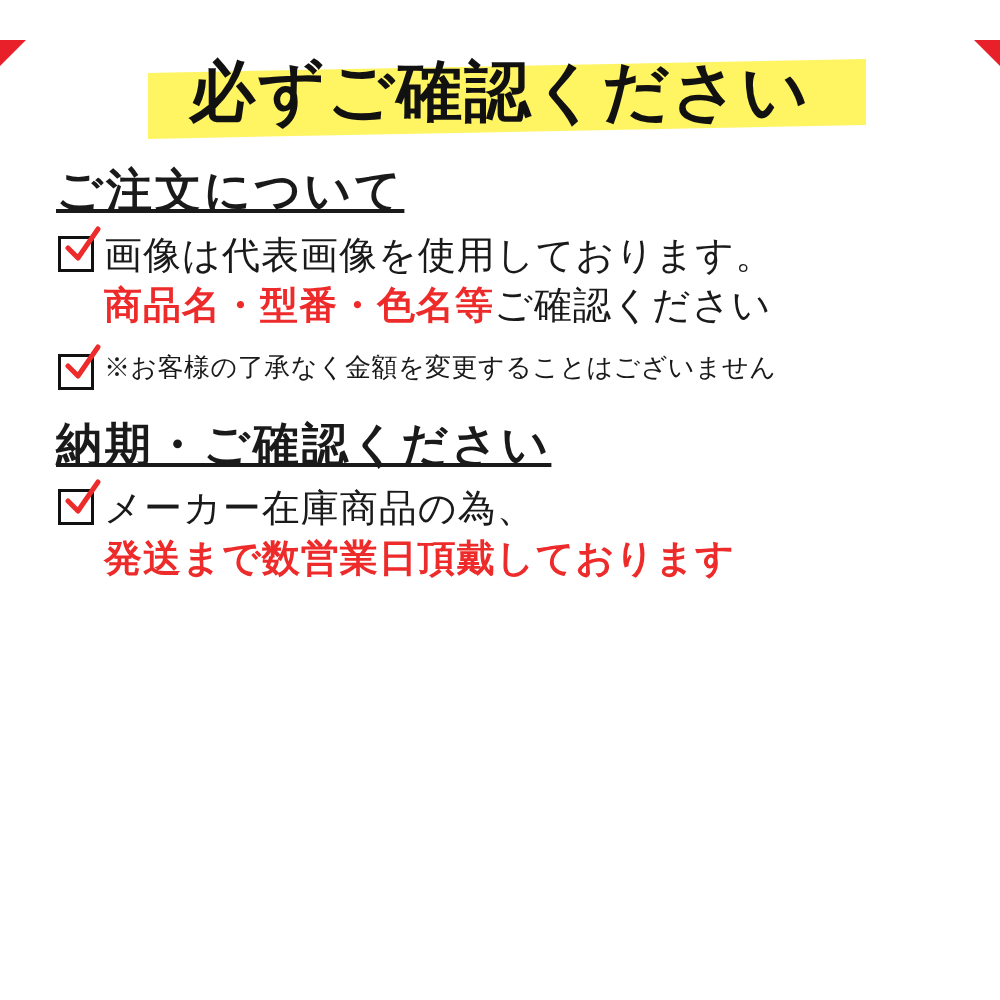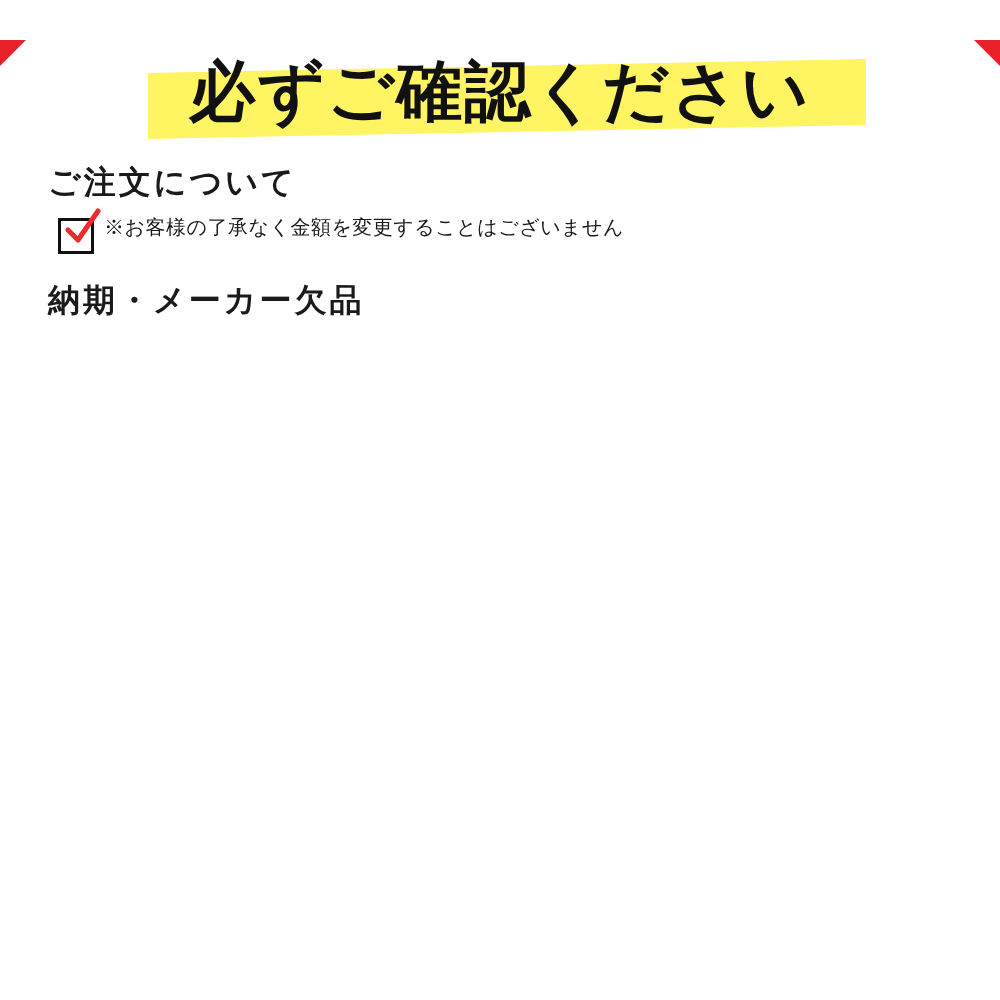--- a/index.html
+++ b/index.html
@@ -65,26 +65,27 @@
     color: #111111;
     line-height: 104px;
     white-space: nowrap;
   }
 
   .section {
     margin: 0;
     padding: 0 0 0 44px;
   }
   .section-title {
-    font-size: 32px;
+    font-size: 46px;
     font-weight: bold;
     color: #1a1a1a;
     letter-spacing: 3px;
-    margin: 18px 0 6px 4px;
+    margin: 18px 0 6px 12px;
     line-height: 1.25;
+    text-decoration: underline;
   }
   .section-title.second {
     margin-top: 26px;
   }
 
   .item {
     display: flex;
     align-items: flex-start;
     margin: 10px 0 18px 14px;
   }
@@ -118,21 +119,21 @@
   }
   .line.red {
     color: #ee2b2b;
     font-weight: bold;
   }
   .line .red {
     color: #ee2b2b;
     font-weight: bold;
   }
   .note {
-    font-size: 20px;
+    font-size: 26px;
     color: #1a1a1a;
     letter-spacing: 0.5px;
     margin: 2px 0 0 0;
     white-space: nowrap;
   }
 </style>
 </head>
 <body>
 
 <div class="page">
@@ -141,33 +142,55 @@
   <div class="corner corner-tr"></div>
 
   <div class="headline-wrap">
     <div class="headline-band"></div>
     <span class="headline-text">必ずご確認ください</span>
   </div>
 
   <div class="section">
     <div class="section-title">ご注文について</div>
 
+    <div class="item">
+      <span class="check">
+        <svg class="tick" viewBox="0 0 38 38">
+          <path d="M5 22 L15 32 L35 3" stroke="#ee2b2b" stroke-width="5" fill="none" stroke-linecap="round" stroke-linejoin="round"></path>
+        </svg>
+      </span>
+      <span class="lines">
+        <div class="line">画像は代表画像を使用しております。</div>
+        <div class="line"><span class="red">商品名・型番・色名等</span><span>ご確認ください</span></div>
+      </span>
+    </div>
 
 
     <div class="item">
       <span class="check">
         <svg class="tick" viewBox="0 0 38 38">
           <path d="M5 22 L15 32 L35 3" stroke="#ee2b2b" stroke-width="5" fill="none" stroke-linecap="round" stroke-linejoin="round"></path>
         </svg>
       </span>
       <span class="lines">
         <div class="note">※お客様の了承なく金額を変更することはございません</div>
       </span>
     </div>
   </div>
 
   <div class="section">
-    <div class="section-title second">納期・メーカー欠品</div>
+    <div class="section-title second">納期・ご確認ください</div>
 
+    <div class="item">
+      <span class="check">
+        <svg class="tick" viewBox="0 0 38 38">
+          <path d="M5 22 L15 32 L35 3" stroke="#ee2b2b" stroke-width="5" fill="none" stroke-linecap="round" stroke-linejoin="round"></path>
+        </svg>
+      </span>
+      <span class="lines">
+        <div class="line">メーカー在庫商品の為、</div>
+        <div class="line red">発送まで数営業日頂戴しております</div>
+      </span>
+    </div>
 
   </div>
 
 </div>
 
 </body></html>

